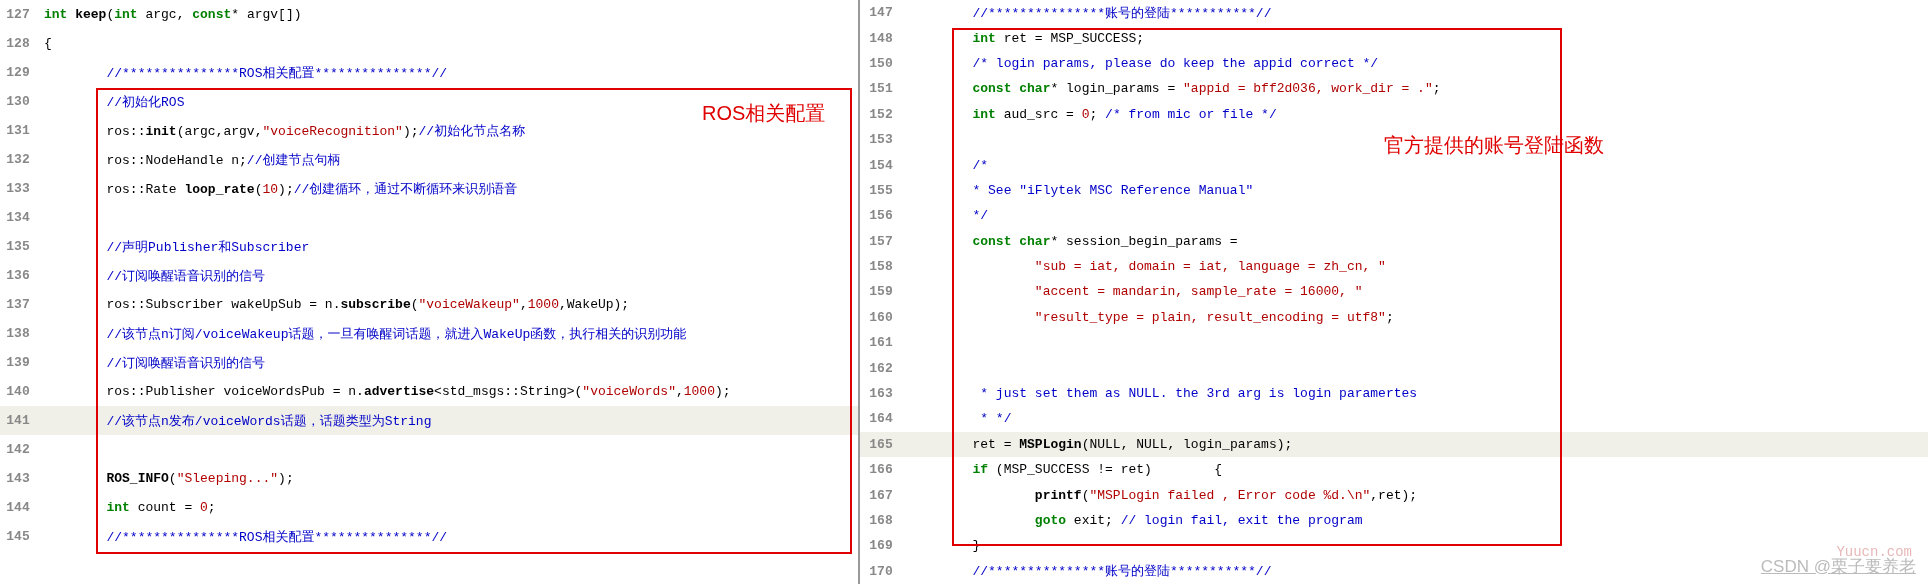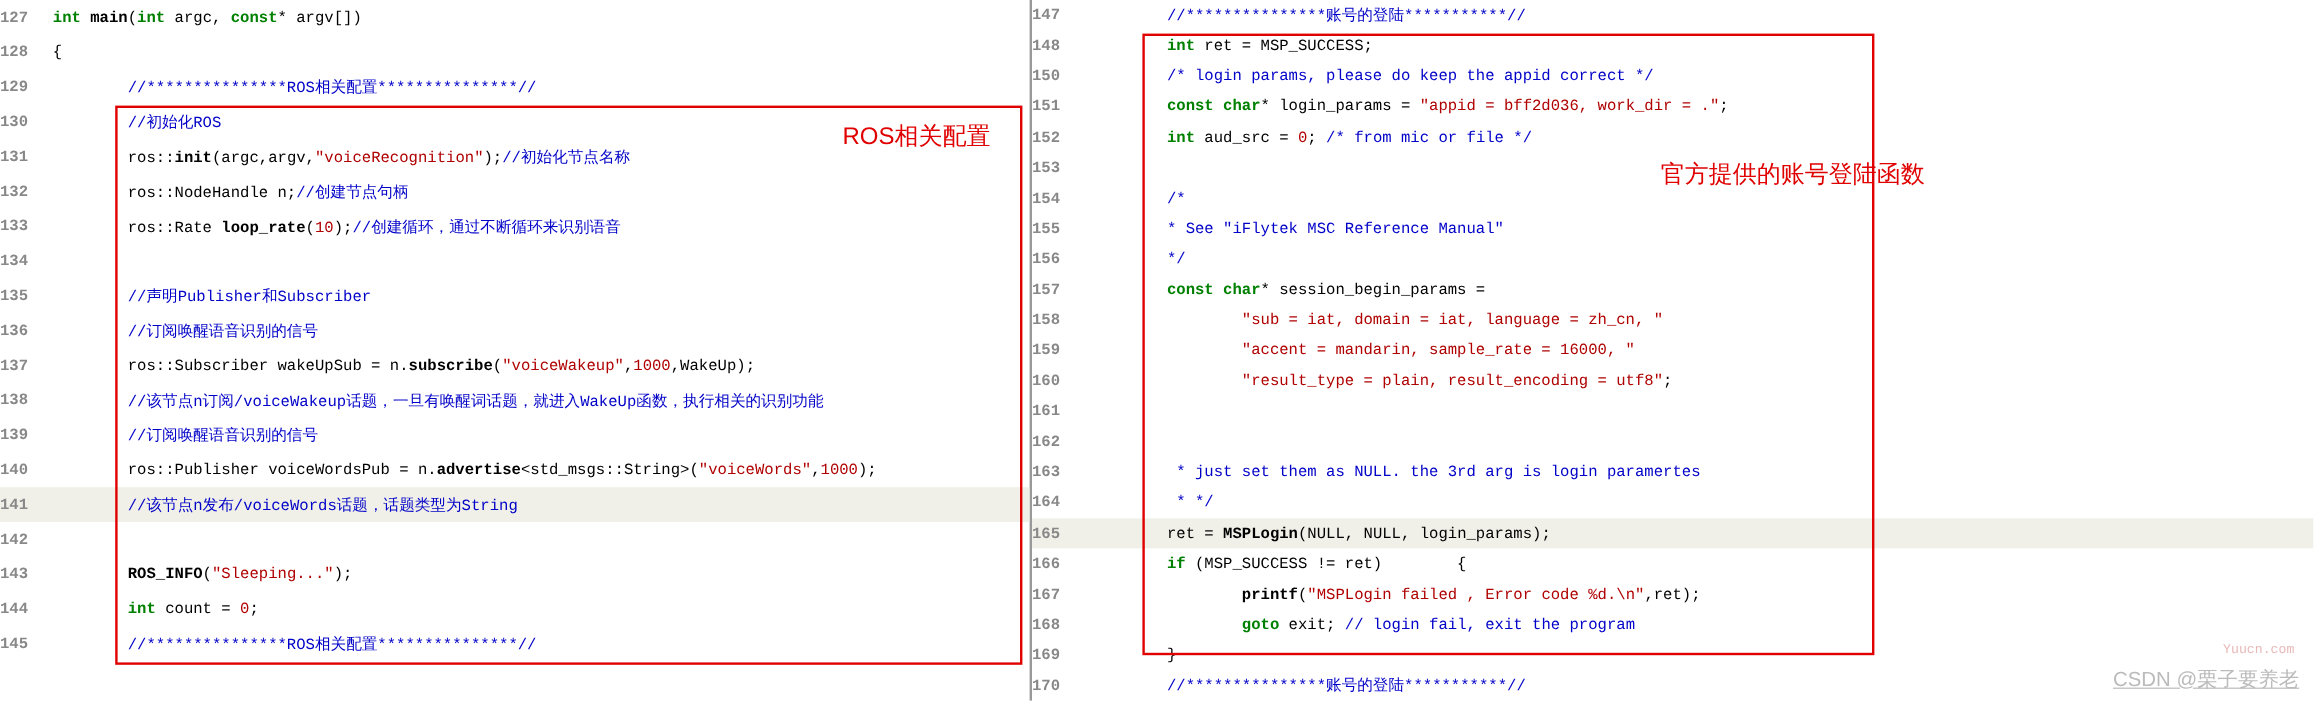--- a/index.html
+++ b/index.html
@@ -22,21 +22,21 @@
     .pane-right { flex: 1; }
     .line {
       display: flex;
       height: 29px;
       align-items: center;
       white-space: pre;
     }
     .line.hl { background: #f0f0e8; }
     .gutter {
       width: 44px;
-      text-align: left;
+      text-align: center;
       padding-right: 8px;
       color: #888;
       font-weight: bold;
       user-select: none;
       flex-shrink: 0;
     }
     .pane-right .gutter { width: 50px; }
     .code { flex: 1; }
     .kw { color: #008000; font-weight: bold; }
     .ident { color: #000; }
@@ -61,31 +61,31 @@
       position: absolute;
       bottom: 6px;
       right: 12px;
       color: #bbb;
       font-size: 17px;
       font-family: 'Microsoft YaHei', sans-serif;
       text-decoration: underline;
     }
     .watermark2 {
       position: absolute;
-      bottom: 36px;
+      bottom: 24px;
       right: 16px;
       color: #e8b8b8;
-      font-size: 11px;
+      font-size: 14px;
     }
   </style>
 </head>
 <body>
 
 <div class="pane pane-left" id="pane-left">
-    <div class="line"><span class="gutter">127</span><span class="code"><span class="kw">int</span><span class="ident"> </span><span class="fn">main</span><span class="ident">(</span><span class="kw">int</span><span class="ident"> argc, </span><span class="kw">const</span><span class="ident">* argv[])</span></span></div>
+    <div class="line"><span class="gutter">127</span><span class="code"><span class="kw">int</span><span class="ident"> </span><span class="fn">keep</span><span class="ident">(</span><span class="kw">int</span><span class="ident"> argc, </span><span class="kw">const</span><span class="ident">* argv[])</span></span></div>
     <div class="line"><span class="gutter">128</span><span class="code"><span class="ident">{</span></span></div>
     <div class="line"><span class="gutter">129</span><span class="code">        <span class="comment">//***************ROS相关配置***************//</span></span></div>
     <div class="line"><span class="gutter">130</span><span class="code">        <span class="comment">//初始化ROS</span></span></div>
     <div class="line"><span class="gutter">131</span><span class="code">        <span class="ident">ros::</span><span class="fn">init</span><span class="ident">(argc,argv,</span><span class="str">"voiceRecognition"</span><span class="ident">);</span><span class="comment">//初始化节点名称</span></span></div>
     <div class="line"><span class="gutter">132</span><span class="code">        <span class="ident">ros::NodeHandle n;</span><span class="comment">//创建节点句柄</span></span></div>
     <div class="line"><span class="gutter">133</span><span class="code">        <span class="ident">ros::Rate </span><span class="fn">loop_rate</span><span class="ident">(</span><span class="num">10</span><span class="ident">);</span><span class="comment">//创建循环，通过不断循环来识别语音</span></span></div>
     <div class="line"><span class="gutter">134</span><span class="code">        </span></div>
     <div class="line"><span class="gutter">135</span><span class="code">        <span class="comment">//声明Publisher和Subscriber</span></span></div>
     <div class="line"><span class="gutter">136</span><span class="code">        <span class="comment">//订阅唤醒语音识别的信号</span></span></div>
     <div class="line"><span class="gutter">137</span><span class="code">        <span class="ident">ros::Subscriber wakeUpSub = n.</span><span class="fn">subscribe</span><span class="ident">(</span><span class="str">"voiceWakeup"</span><span class="ident">,</span><span class="num">1000</span><span class="ident">,WakeUp);</span></span></div>

